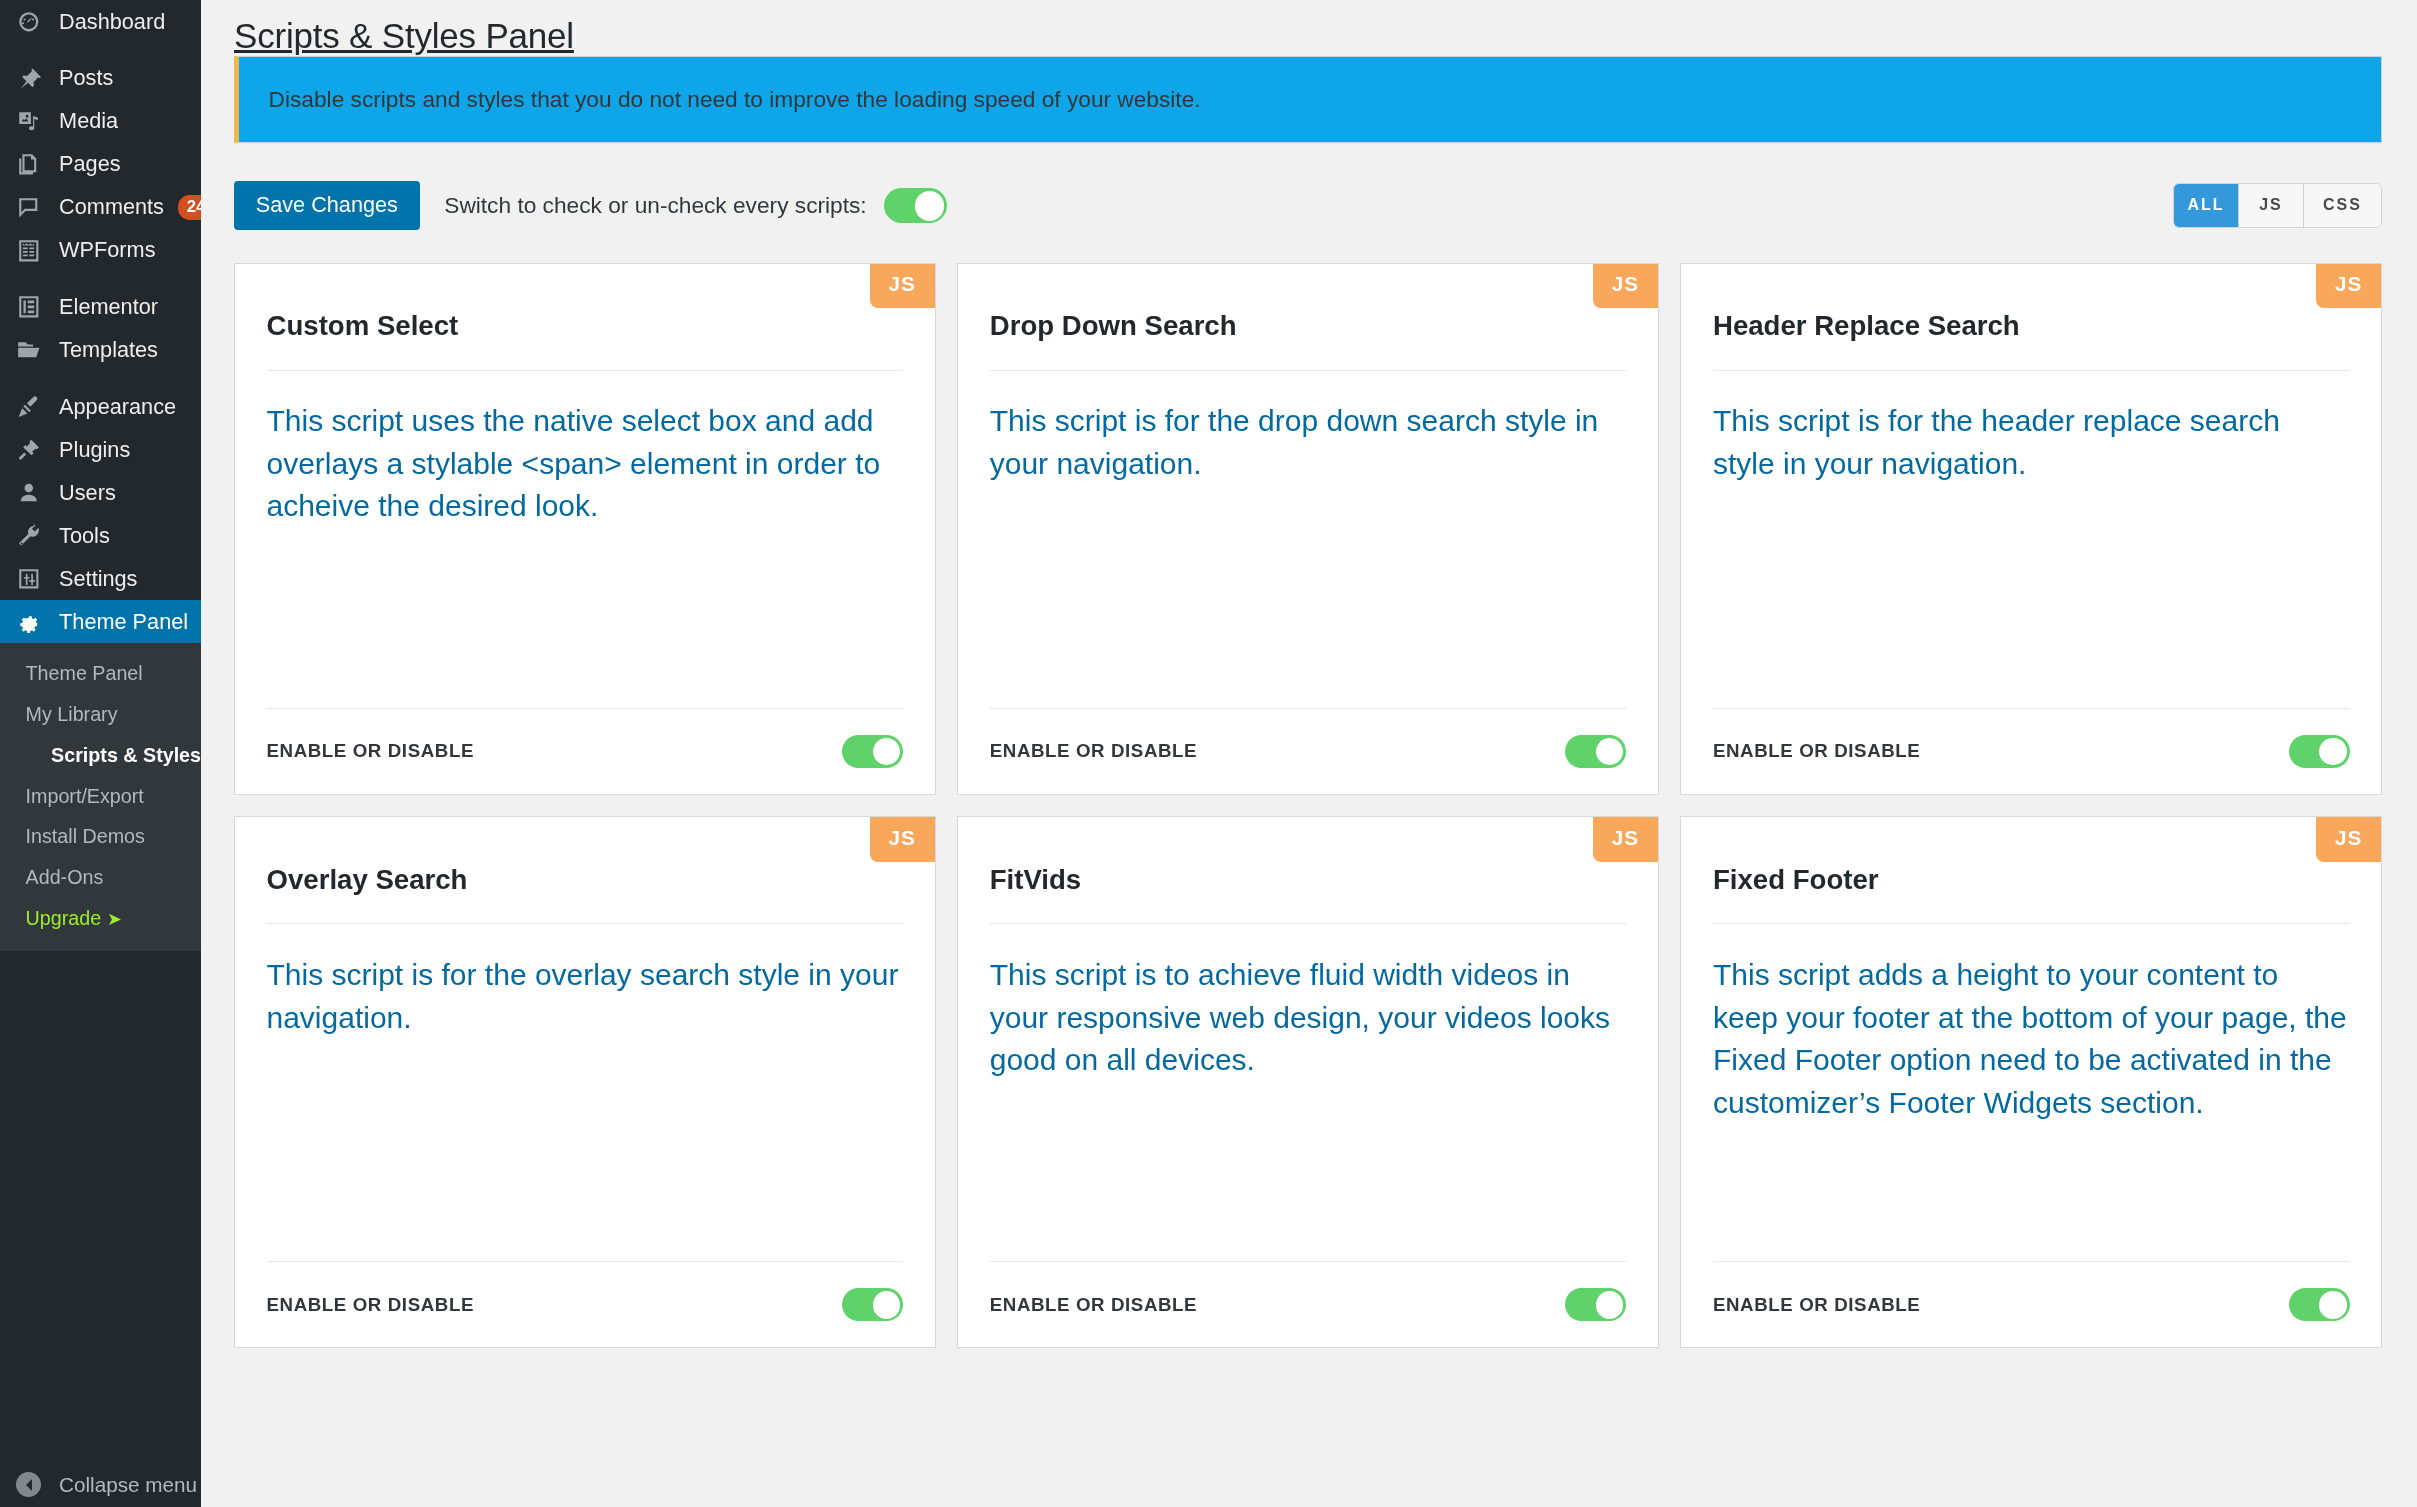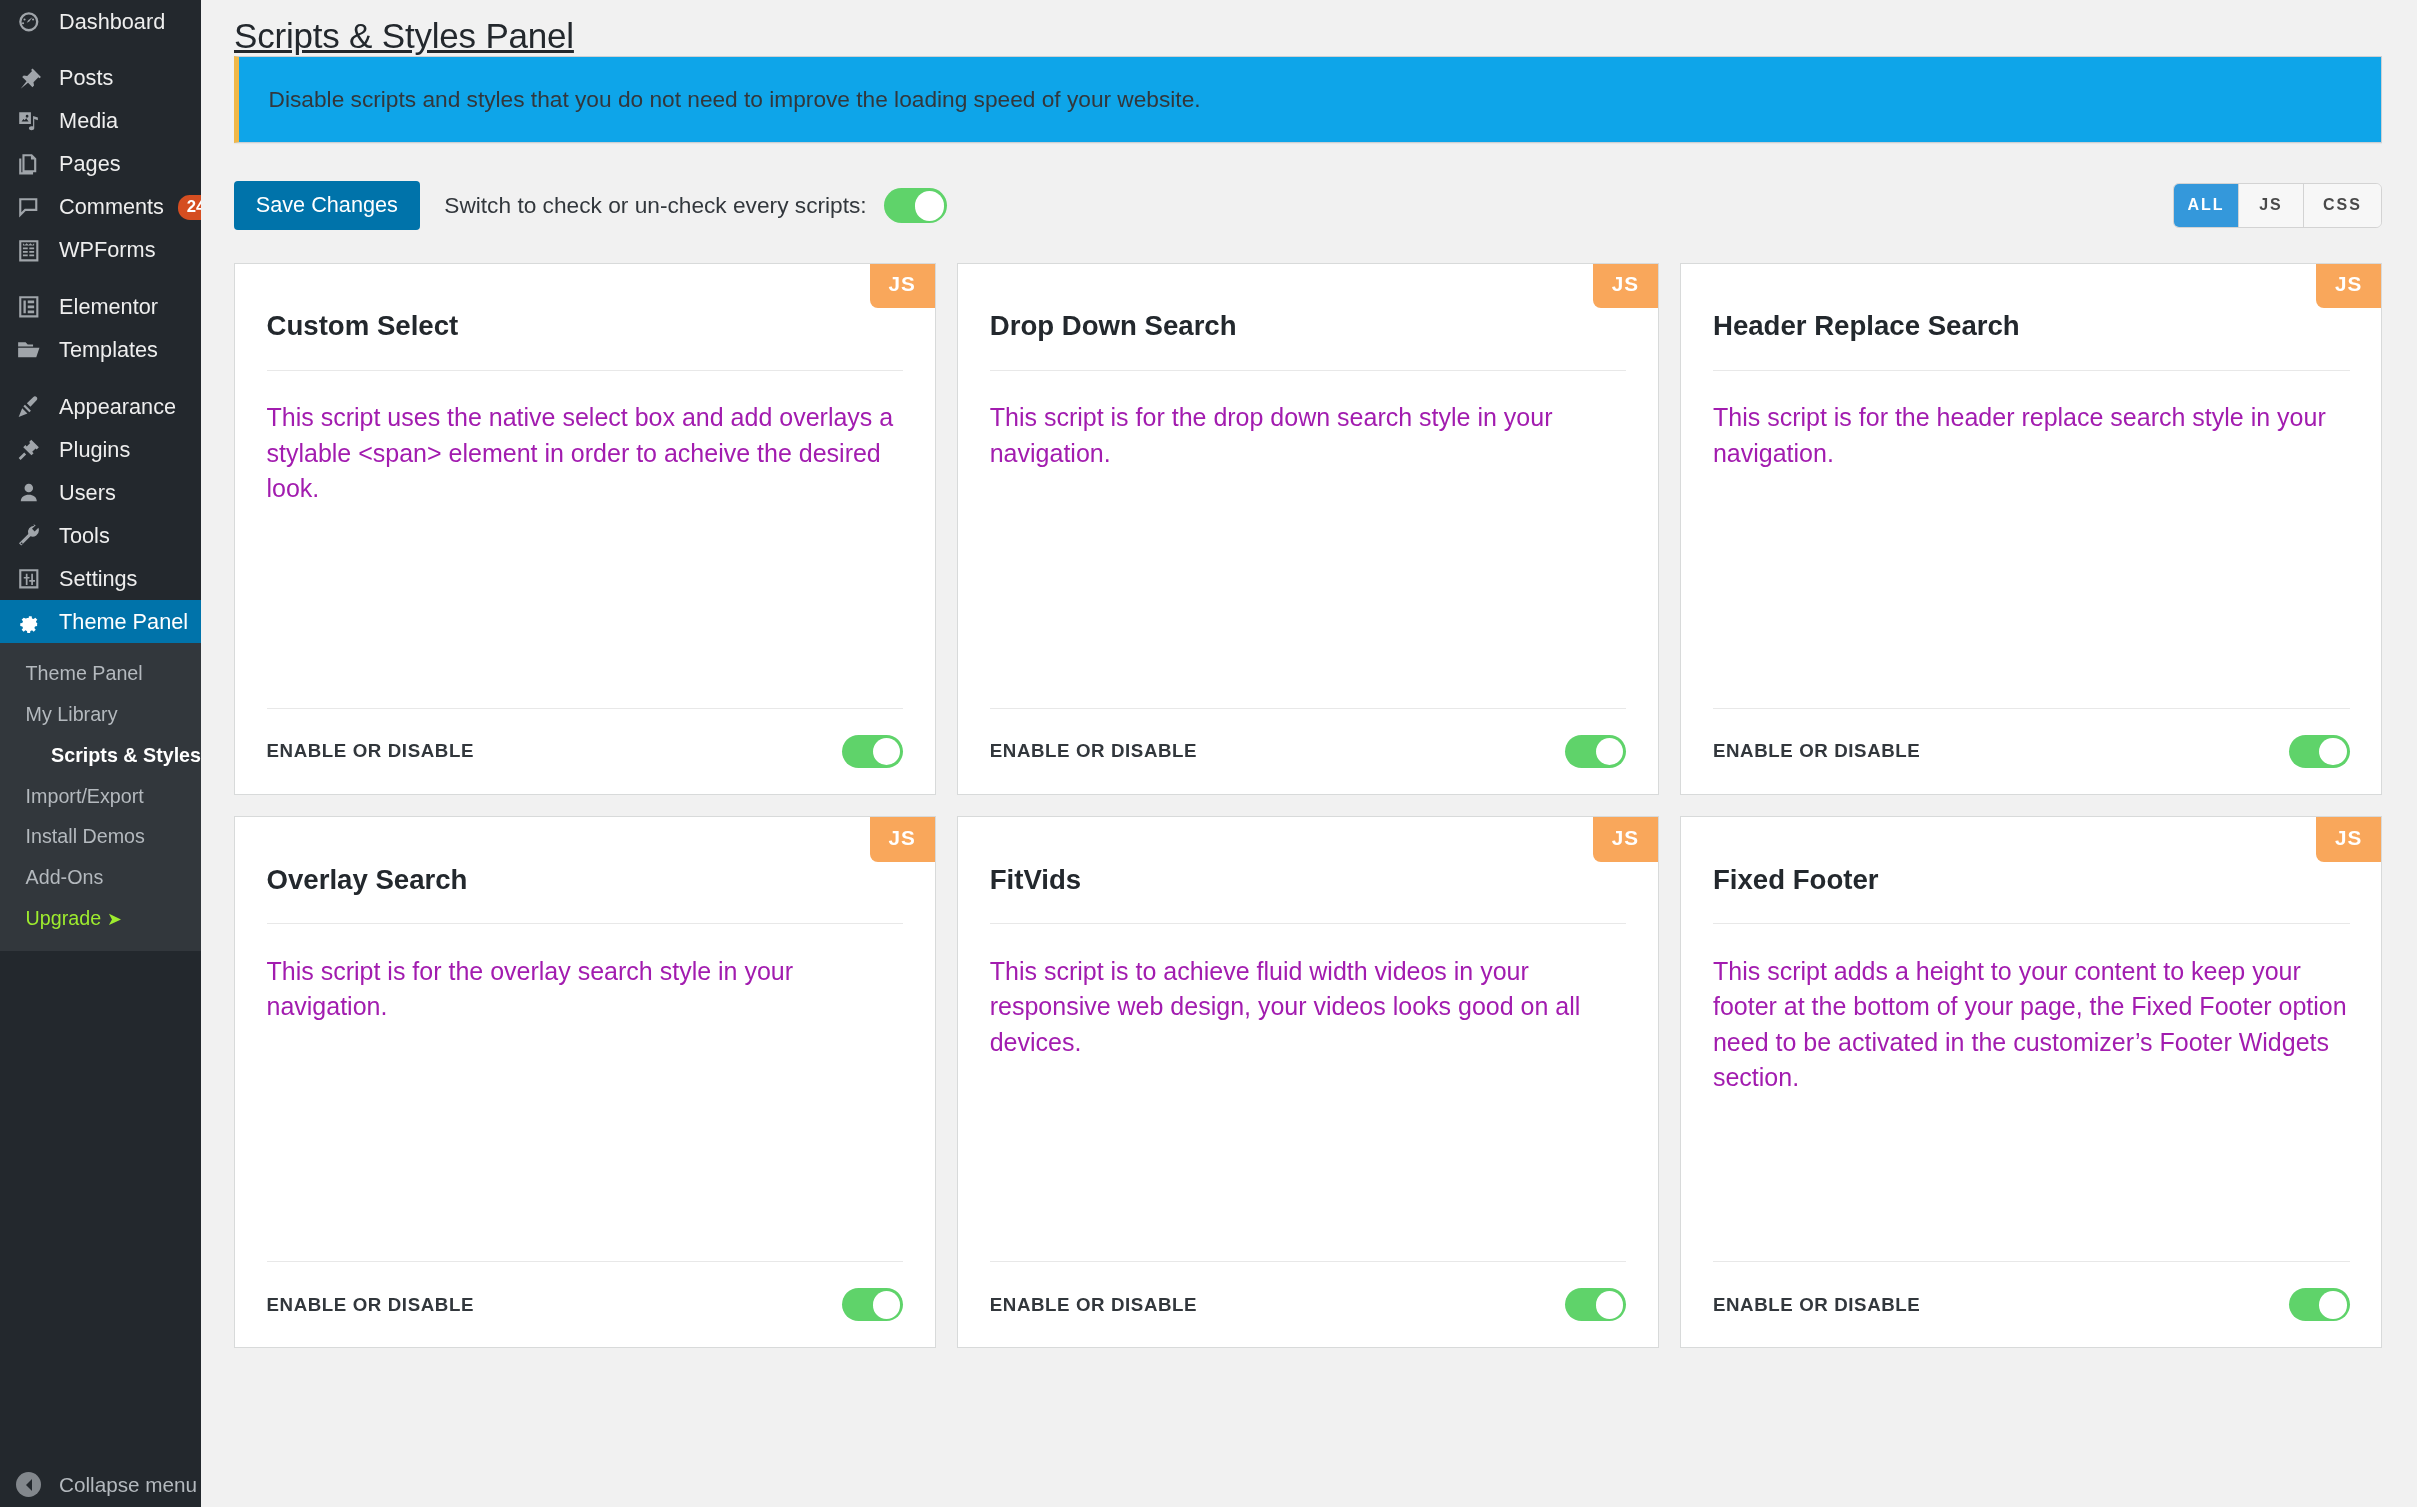--- a/index.html
+++ b/index.html
@@ -148,21 +148,21 @@
     font-size: 20.7px; font-weight: bold; letter-spacing: 1px;
     padding: 10.8px 18.7px 12.8px; border-bottom-left-radius: 7.9px;
     line-height: 1;
   }
   .card-title {
     font-size: 27.6px; font-weight: bold; color: #23282d;
     padding: 13.8px 0 0 0; line-height: 1.2;
   }
   .card-rule { border-top: 1px solid #e8e8e8; margin-top: 27.6px; }
   .card-desc {
-    flex: 1; font-size: 25px; line-height: 1.42; color: #a21caf;
+    flex: 1; font-size: 30px; line-height: 1.42; color: #0369a1;
     padding-top: 29.6px;
   }
   .card-foot-rule { border-top: 1px solid #e8e8e8; }
   .card-foot {
     height: 85px; display: flex; align-items: center;
     justify-content: space-between;
   }
   .card-foot-label {
     font-size: 18.7px; font-weight: bold; letter-spacing: 0.6px;
     color: #32373c; text-transform: uppercase;

